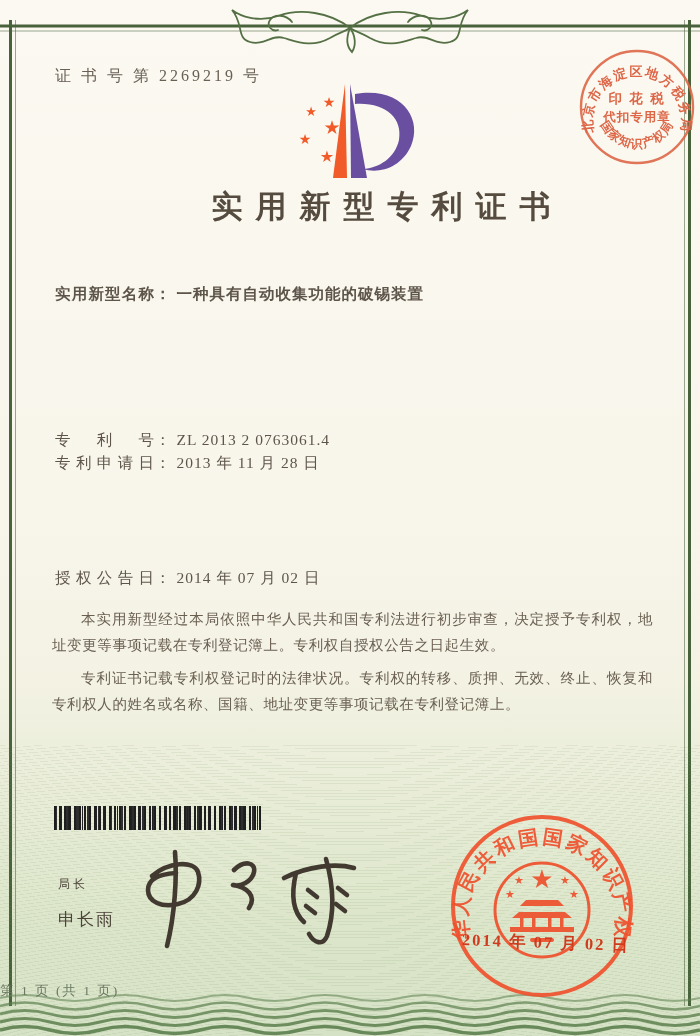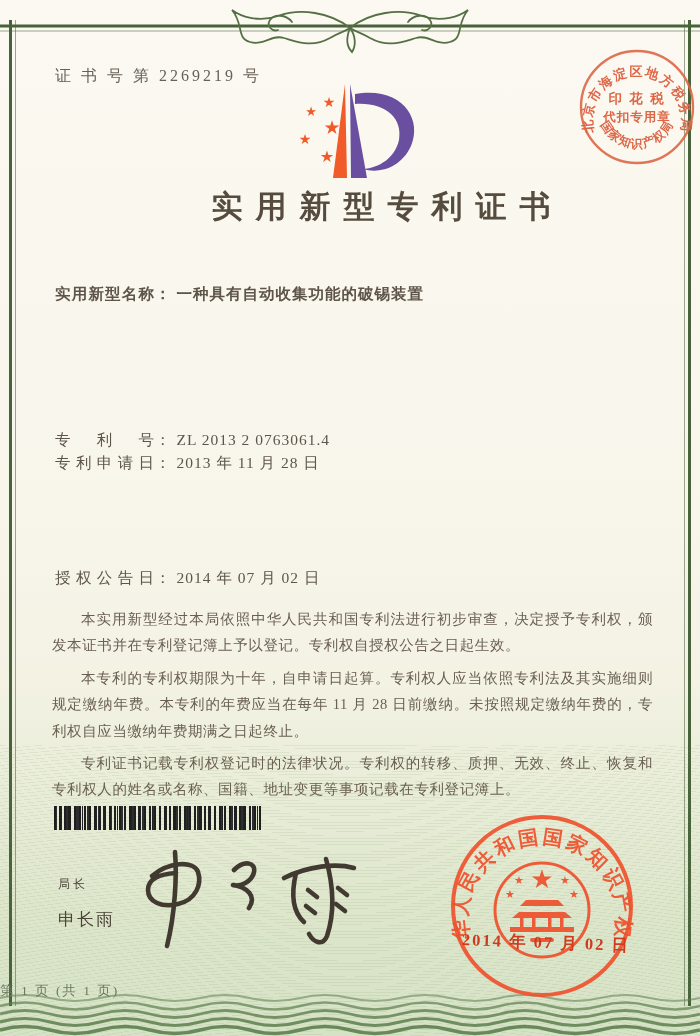--- a/index.html
+++ b/index.html
@@ -125,22 +125,21 @@
     <span class="f-label">专利号</span><span class="f-colon">：</span><span class="f-value">ZL 2013 2 0763061.4</span>
   </div>
   <div class="field" style="top:453px;">
     <span class="f-label">专利申请日</span><span class="f-colon">：</span><span class="f-value">2013 年 11 月 28 日</span>
   </div>
   <div class="field" style="top:568px;">
     <span class="f-label">授权公告日</span><span class="f-colon">：</span><span class="f-value">2014 年 07 月 02 日</span>
   </div>
 
   <div class="body-text">
-    <p>本实用新型经过本局依照中华人民共和国专利法进行初步审查，决定授予专利权，颁发本证书并在专利登记簿上予以登记。专利权自授权公告之日起生效。</p>
-    <p>本专利的专利权期限为十年，自申请日起算。专利权人应当依照专利法及其实施细则规定缴纳年费。本专利的年费应当在每年 11 月 28 日前缴纳。未按照规定缴纳年费的，专利权自应当缴纳年费期满之日起终止。</p>
+    <p>本实用新型经过本局依照中华人民共和国专利法进行初步审查，决定授予专利权，地址变更等事项记载在专利登记簿上。专利权自授权公告之日起生效。</p>
     <p>专利证书记载专利权登记时的法律状况。专利权的转移、质押、无效、终止、恢复和专利权人的姓名或名称、国籍、地址变更等事项记载在专利登记簿上。</p>
   </div>
 
   <div class="barcode"></div>
 
   <div class="director">局长</div>
   <div class="director-name">申长雨</div>
   <svg class="signature" width="262" height="108" viewBox="0 0 262 108">
     <g fill="none" stroke="#423a30" stroke-width="4.6" stroke-linecap="round" stroke-linejoin="round">
       <path d="M34,30 C50,16 76,14 80,26 C84,38 78,54 60,58 C44,62 30,56 30,44 C30,33 42,28 58,27"></path>

